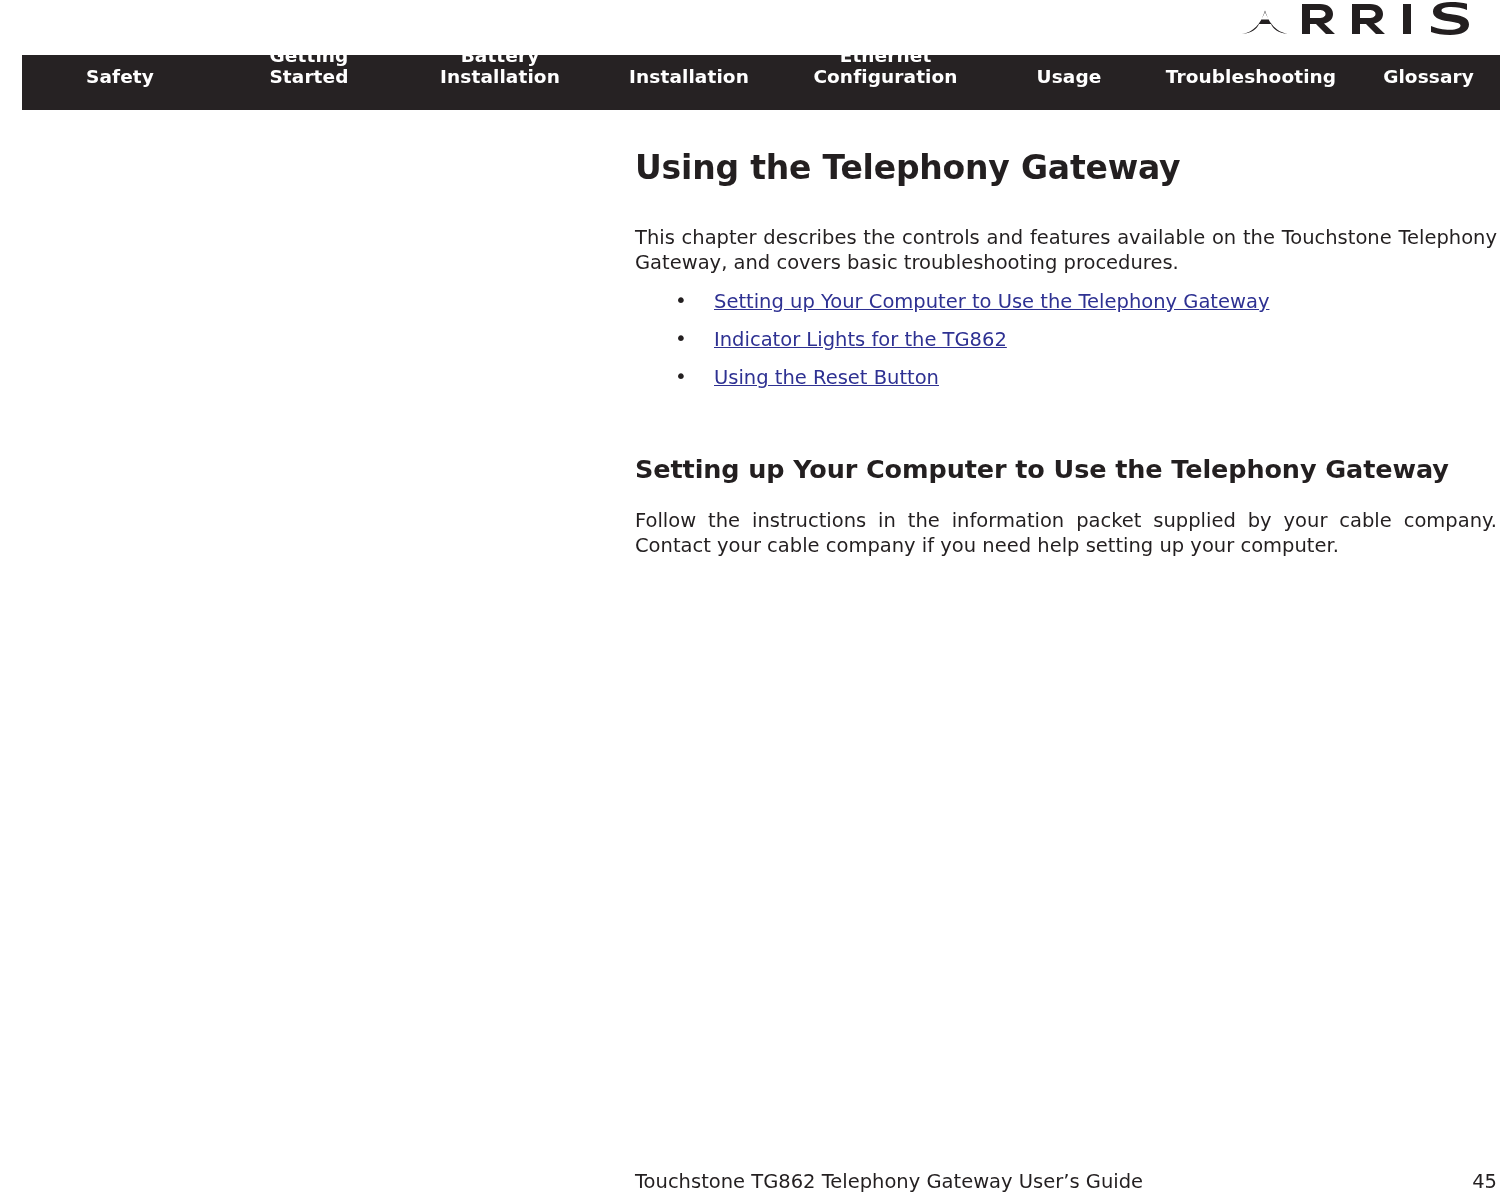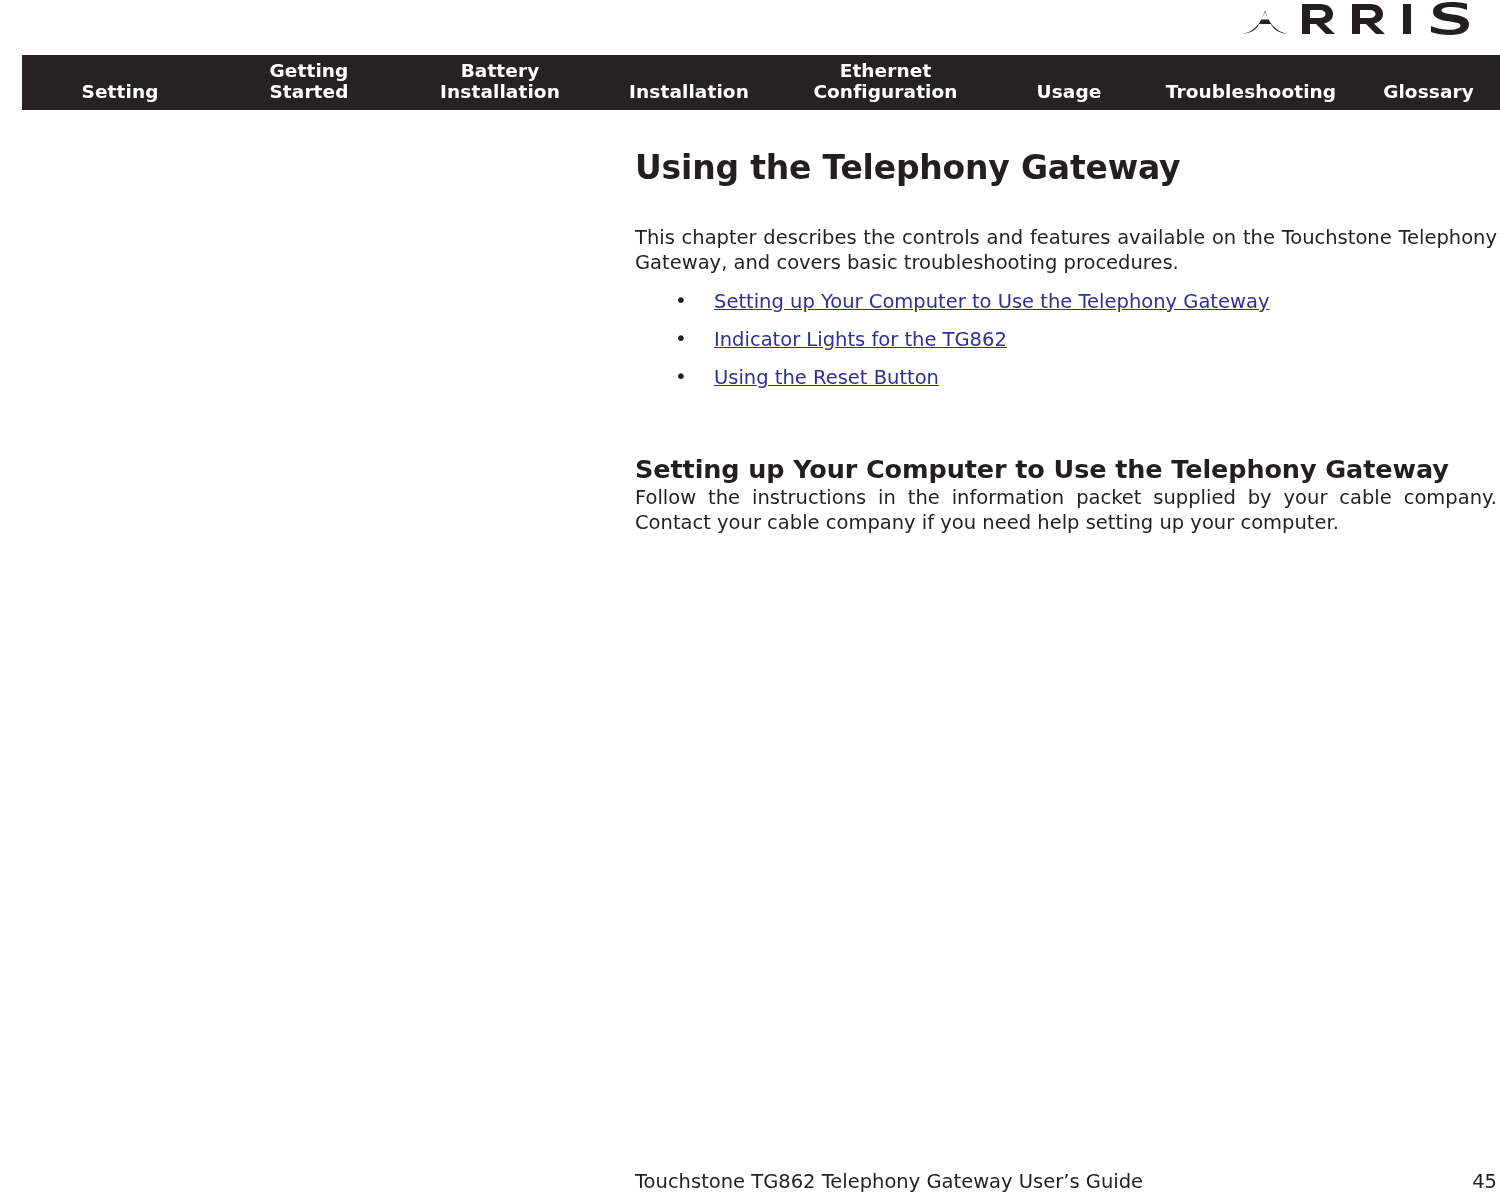--- a/index.html
+++ b/index.html
@@ -44,21 +44,21 @@
     display: flex;
     align-items: flex-end;
   }
   .nav-item {
     color: #ffffff;
     font-family: "DejaVu Sans", sans-serif;
     font-weight: bold;
     font-size: 18.5px;
     line-height: 21px;
     text-align: center;
-    padding-bottom: 8px;
+    padding-bottom: 23px;
     white-space: pre-line;
     letter-spacing: 0.1px;
   }
   .nav-safety        { width: 196px; }
   .nav-getting       { width: 182px; }
   .nav-battery       { width: 200px; margin-top: 28px; }
   .nav-installation  { width: 178px; }
   .nav-ethernet      { width: 215px; }
   .nav-usage         { width: 152px; }
   .nav-trouble       { width: 212px; }
@@ -122,21 +122,21 @@
   h2.section-title {
     font-family: "DejaVu Sans", sans-serif;
     font-weight: bold;
     font-size: 25.5px;
     line-height: 32px;
     color: #231f20;
     margin: 63px 0 0 0;
     letter-spacing: -0.1px;
   }
 
-  p.section-para { }
+  p.section-para { margin-top: 23px; }
 
   
   .footer {
     position: absolute;
     left: 635px;
     top: 1170px;
     width: 862px;
     display: flex;
     justify-content: space-between;
     align-items: flex-start;
@@ -161,21 +161,21 @@
 
         <rect x="163" y="2" width="8" height="30"></rect>
 
         <path d="M191 30 C196 32 203 33 210 33 C222 33 229 29 229 22.5 C229 16.5 223.5 14 213 12.5 C204.5 11.3 201.5 10.5 201.5 8.5 C201.5 6.3 205 5 211 5 C217 5 223 6.3 227 8 L227 1.8 C222.5 0.6 217 0 211 0 C199.5 0 193 3.8 193 9.5 C193 15 198 17.8 208.5 19.3 C217.5 20.6 220.5 21.5 220.5 23.6 C220.5 26.2 216.5 27.8 210 27.8 C203.5 27.8 196 26.2 191 24 Z"></path>
       </g>
     </svg>
   </div>
 </div>
 
 <nav class="nav-bar">
-  <div class="nav-item nav-safety">Setting</div>
+  <div class="nav-item nav-safety">Safety</div>
   <div class="nav-item nav-getting">Getting
 Started</div>
   <div class="nav-item nav-battery">Battery
 Installation</div>
   <div class="nav-item nav-installation">Installation</div>
   <div class="nav-item nav-ethernet">Ethernet
 Configuration</div>
   <div class="nav-item nav-usage">Usage</div>
   <div class="nav-item nav-trouble">Troubleshooting</div>
   <div class="nav-item nav-glossary">Glossary</div>

